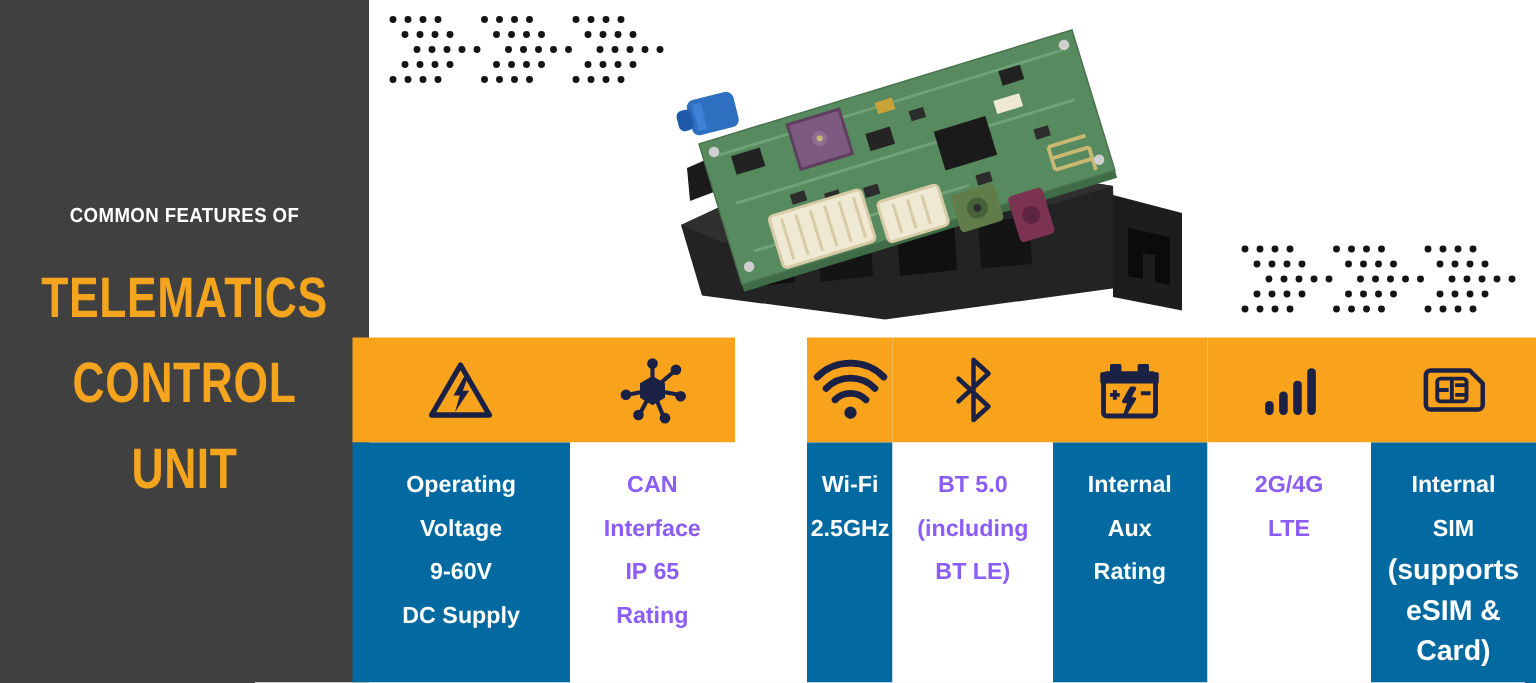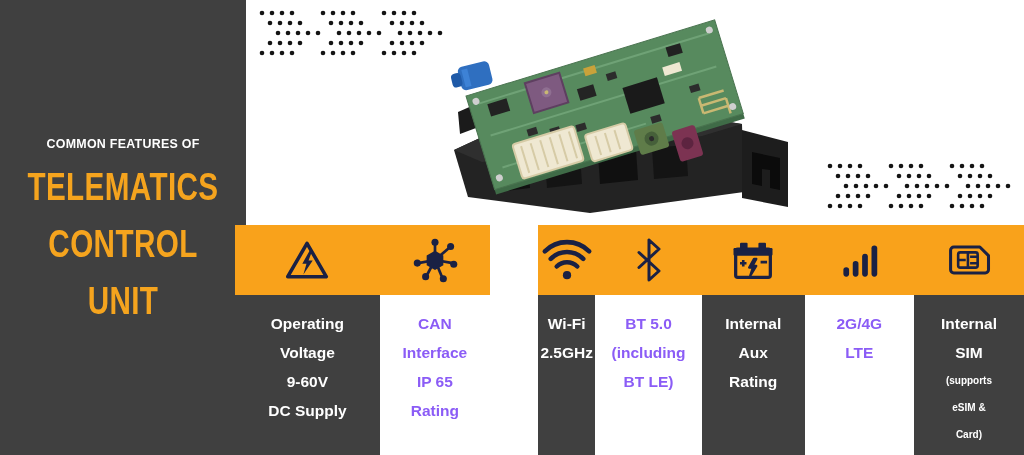--- a/index.html
+++ b/index.html
@@ -13,21 +13,21 @@
   .left-panel{
     position:absolute; left:0; top:0; width:246px; height:455px;
     background:#404040; color:#fff;
   }
   .heading{ padding-top:136px; text-align:center; }
   .eyebrow{
     font-size:13.5px; font-weight:bold; letter-spacing:.3px;
     transform:scaleX(.92); transform-origin:50% 50%;
     color:#ffffff; white-space:nowrap;
   }
-  .title{ margin-top:8px; }
+  .title{ margin-top:20px; }
   .title-line{
     font-size:38px; line-height:57px; font-weight:bold;
     color:#f5a41e; transform:scaleX(.78); transform-origin:50% 50%;
     white-space:nowrap; letter-spacing:.5px;
   }
 
   
   .dots{ position:absolute; }
   .dots-top{ left:259px; top:10px; }
   .dots-bottom{ left:827px; top:163px; }
@@ -49,23 +49,23 @@
   .col:nth-child(6){ width:110px; }
   .col:nth-child(7){ width:111px; }
   .icon-cell{
     height:70px; background:#f9a21b;
     display:flex; align-items:center; justify-content:center;
   }
   .label-cell{
     height:160px; padding-top:14px; text-align:center;
     font-weight:bold; font-size:15.5px; line-height:29px;
   }
-  .label-cell.navy{ background:#404040; color:#ffffff; }
+  .label-cell.navy{ background:#0369a1; color:#ffffff; }
   .label-cell.white{ background:#ffffff; color:#8b5cf6; }
-  .label-cell .small{ font-size:10px; line-height:27px; }
+  .label-cell .small{ font-size:19px; line-height:27px; }
 
   svg .stroke{ stroke:#1a2144; fill:none; }
   svg .fill{ fill:#1a2144; }
 </style>
 </head>
 <body>
 
 <div class="canvas">
 
   <div class="left-panel">

